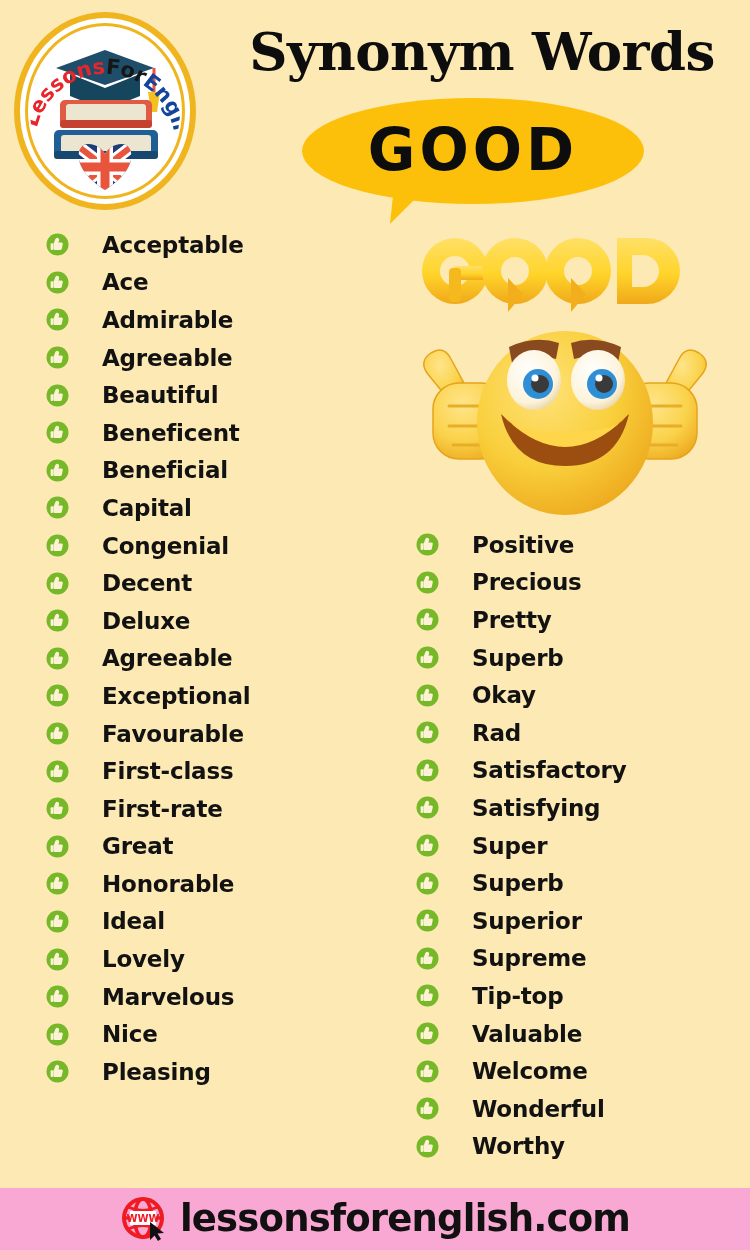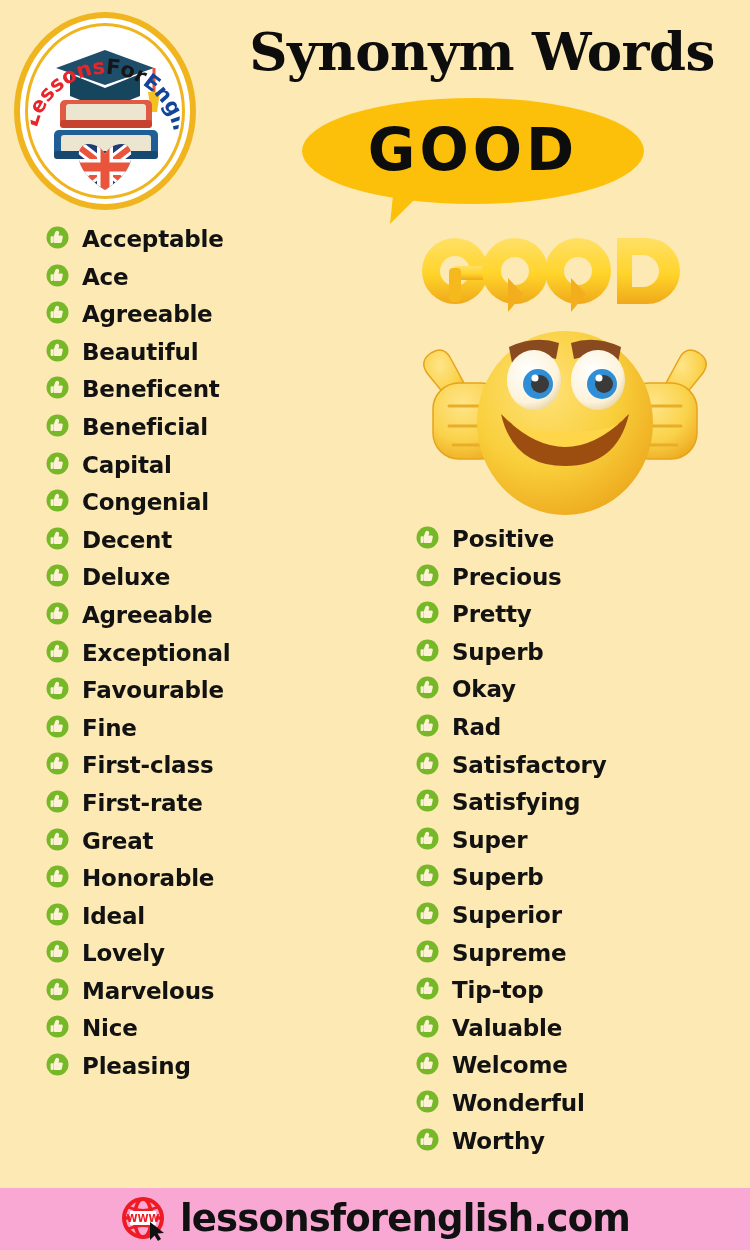--- a/index.html
+++ b/index.html
@@ -133,22 +133,23 @@
 
   
   .word-col {
     position: absolute;
   }
   #col-left  { left: 46px;  top: 226px; width: 330px; }
   #col-right { left: 416px; top: 526px; width: 320px; }
 
   .word-item {
     display: flex;
-    align-items: flex-start;
+    align-items: center;
     height: 37.6px;
+    gap: 20px;
   }
   .bullet {
     flex: 0 0 auto;
     width: 23px; height: 23px;
     margin-right: 13px;
     position: relative;
   }
   .bullet svg { display: block; }
   .word-label {
     font-family: "DejaVu Sans", sans-serif;
@@ -354,20 +355,30 @@
         <span class="word-label">Ace</span>
       </div>
       <div class="word-item">
         <span class="bullet">
           <svg width="23" height="23" viewBox="0 0 23 23">
             <circle cx="11.5" cy="11.5" r="11" fill="#76b828"></circle>
             <path d="M9.2 6.2 q1.6 -2.2 3.3 -0.9 q1.4 1.1 0.3 3.3 l-0.5 1 h3.3 q1.5 0 1.2 1.5 l-1 4.6 q-0.25 1.2 -1.6 1.2 h-5.6 q-1.2 0 -1.2 -1.2 v-4.8 q0 -0.9 0.7 -1.4 z" fill="#fdf2d4"></path>
             <rect x="4.6" y="10.3" width="2.6" height="6.6" rx="0.9" fill="#fdf2d4"></rect>
           </svg>
         </span>
+        <span class="word-label">Admirable</span>
+      </div>
+      <div class="word-item">
+        <span class="bullet">
+          <svg width="23" height="23" viewBox="0 0 23 23">
+            <circle cx="11.5" cy="11.5" r="11" fill="#76b828"></circle>
+            <path d="M9.2 6.2 q1.6 -2.2 3.3 -0.9 q1.4 1.1 0.3 3.3 l-0.5 1 h3.3 q1.5 0 1.2 1.5 l-1 4.6 q-0.25 1.2 -1.6 1.2 h-5.6 q-1.2 0 -1.2 -1.2 v-4.8 q0 -0.9 0.7 -1.4 z" fill="#fdf2d4"></path>
+            <rect x="4.6" y="10.3" width="2.6" height="6.6" rx="0.9" fill="#fdf2d4"></rect>
+          </svg>
+        </span>
         <span class="word-label">Agreeable</span>
       </div>
       <div class="word-item">
         <span class="bullet">
           <svg width="23" height="23" viewBox="0 0 23 23">
             <circle cx="11.5" cy="11.5" r="11" fill="#76b828"></circle>
             <path d="M9.2 6.2 q1.6 -2.2 3.3 -0.9 q1.4 1.1 0.3 3.3 l-0.5 1 h3.3 q1.5 0 1.2 1.5 l-1 4.6 q-0.25 1.2 -1.6 1.2 h-5.6 q-1.2 0 -1.2 -1.2 v-4.8 q0 -0.9 0.7 -1.4 z" fill="#fdf2d4"></path>
             <rect x="4.6" y="10.3" width="2.6" height="6.6" rx="0.9" fill="#fdf2d4"></rect>
           </svg>
         </span>
@@ -455,30 +466,20 @@
       </div>
       <div class="word-item">
         <span class="bullet">
           <svg width="23" height="23" viewBox="0 0 23 23">
             <circle cx="11.5" cy="11.5" r="11" fill="#76b828"></circle>
             <path d="M9.2 6.2 q1.6 -2.2 3.3 -0.9 q1.4 1.1 0.3 3.3 l-0.5 1 h3.3 q1.5 0 1.2 1.5 l-1 4.6 q-0.25 1.2 -1.6 1.2 h-5.6 q-1.2 0 -1.2 -1.2 v-4.8 q0 -0.9 0.7 -1.4 z" fill="#fdf2d4"></path>
             <rect x="4.6" y="10.3" width="2.6" height="6.6" rx="0.9" fill="#fdf2d4"></rect>
           </svg>
         </span>
         <span class="word-label">Favourable</span>
-      </div>
-      <div class="word-item">
-        <span class="bullet">
-          <svg width="23" height="23" viewBox="0 0 23 23">
-            <circle cx="11.5" cy="11.5" r="11" fill="#76b828"></circle>
-            <path d="M9.2 6.2 q1.6 -2.2 3.3 -0.9 q1.4 1.1 0.3 3.3 l-0.5 1 h3.3 q1.5 0 1.2 1.5 l-1 4.6 q-0.25 1.2 -1.6 1.2 h-5.6 q-1.2 0 -1.2 -1.2 v-4.8 q0 -0.9 0.7 -1.4 z" fill="#fdf2d4"></path>
-            <rect x="4.6" y="10.3" width="2.6" height="6.6" rx="0.9" fill="#fdf2d4"></rect>
-          </svg>
-        </span>
-        <span class="word-label">Fine</span>
       </div>
       <div class="word-item">
         <span class="bullet">
           <svg width="23" height="23" viewBox="0 0 23 23">
             <circle cx="11.5" cy="11.5" r="11" fill="#76b828"></circle>
             <path d="M9.2 6.2 q1.6 -2.2 3.3 -0.9 q1.4 1.1 0.3 3.3 l-0.5 1 h3.3 q1.5 0 1.2 1.5 l-1 4.6 q-0.25 1.2 -1.6 1.2 h-5.6 q-1.2 0 -1.2 -1.2 v-4.8 q0 -0.9 0.7 -1.4 z" fill="#fdf2d4"></path>
             <rect x="4.6" y="10.3" width="2.6" height="6.6" rx="0.9" fill="#fdf2d4"></rect>
           </svg>
         </span>
         <span class="word-label">First-class</span>

